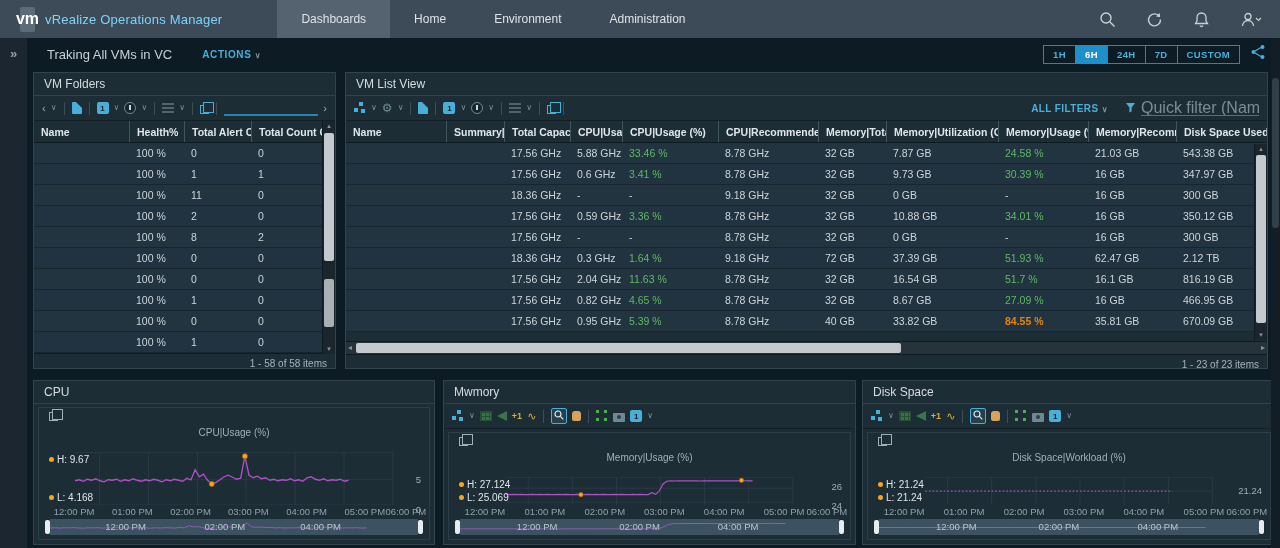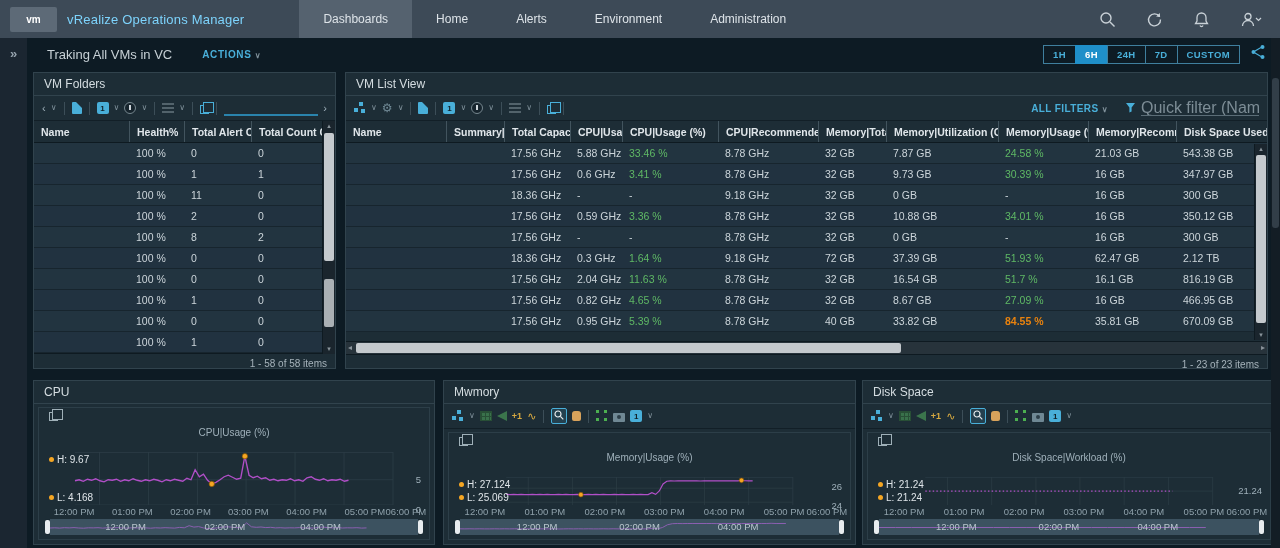--- a/index.html
+++ b/index.html
@@ -2,22 +2,22 @@
 <html><head>
 <meta charset="utf-8">
 <style>
   * { margin:0; padding:0; box-sizing:border-box; }
   html,body { width:1280px; height:548px; overflow:hidden; background:#0d1b24;
     font-family:"Liberation Sans", sans-serif; color:#ccd5da; }
 
   
   .topnav { position:absolute; left:0; top:0; width:1280px; height:38px;
     background:#3d4a57; display:flex; align-items:center; z-index:5; }
-  .logo { width:47px; height:25px; margin-left:10px; background:#5d6a77; border-radius:2px;
-    color:#fff; font-weight:bold; font-size:10px; display:flex; align-items:center; justify-content:center; }
+  .logo { width:15px; height:25px; margin-left:20px; background:#5d6a77; border-radius:2px;
+    color:#fff; font-weight:bold; font-size:16px; display:flex; align-items:center; justify-content:center; }
   .appname { margin-left:10px; font-size:13px; color:#7dd3fc; letter-spacing:.2px; }
   .nav-items { display:flex; height:100%; margin-left:55px; }
   .nav-item { padding:0 24px; height:100%; display:flex; align-items:center;
     font-size:12px; color:#dde3e8; cursor:pointer; }
   .nav-item.active { background:#55626f; }
   .nav-right { margin-left:auto; display:flex; align-items:center; gap:30px; margin-right:18px; }
   .nav-right svg { display:block; }
 
   
   .leftstrip { position:absolute; left:0; top:38px; width:27px; height:510px; background:#1b2631; }
@@ -145,21 +145,20 @@
 </style>
 </head>
 <body>
 
 <div class="topnav">
   <div class="logo">vm</div>
   <div class="appname">vRealize Operations Manager</div>
   <div class="nav-items">
       <div class="nav-item active">Dashboards</div>
       <div class="nav-item">Home</div>
-      <div class="nav-item">Alerts</div>
       <div class="nav-item">Environment</div>
       <div class="nav-item">Administration</div>
     </div>
   <div class="nav-right">
     <span>
       <svg width="17" height="17" viewBox="0 0 17 17">
           <circle cx="7" cy="7" r="5" fill="none" stroke="#c9d1d7" stroke-width="1.4"></circle>
           <line x1="11" y1="11" x2="15.5" y2="15.5" stroke="#c9d1d7" stroke-width="1.4"></line>
         </svg>
     </span>

